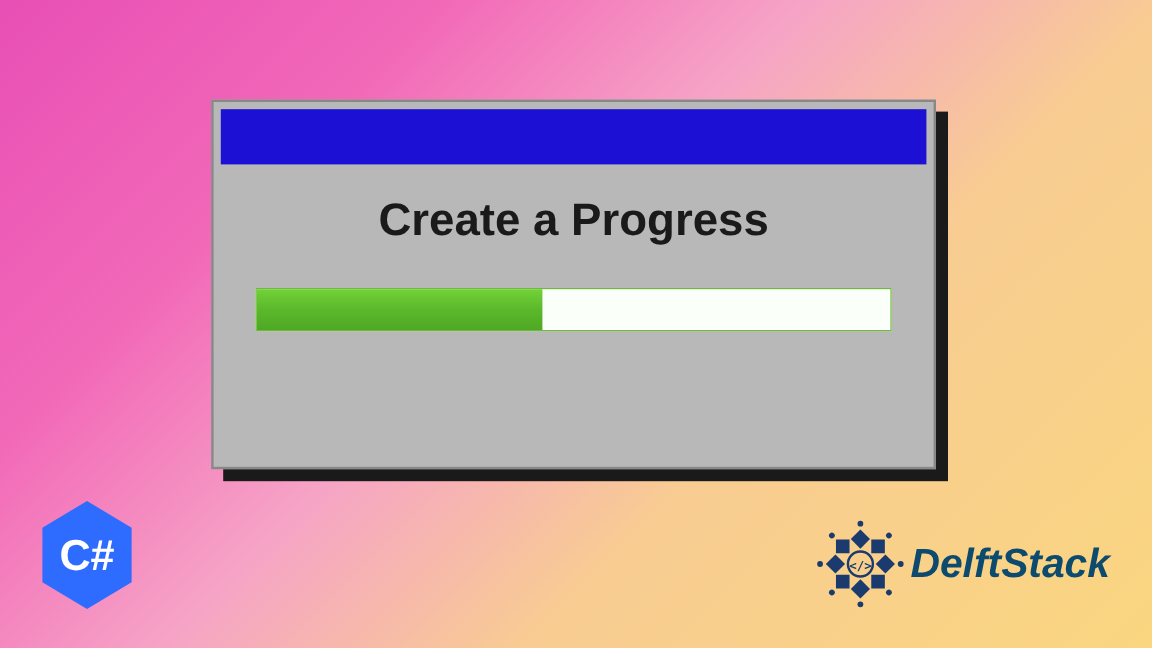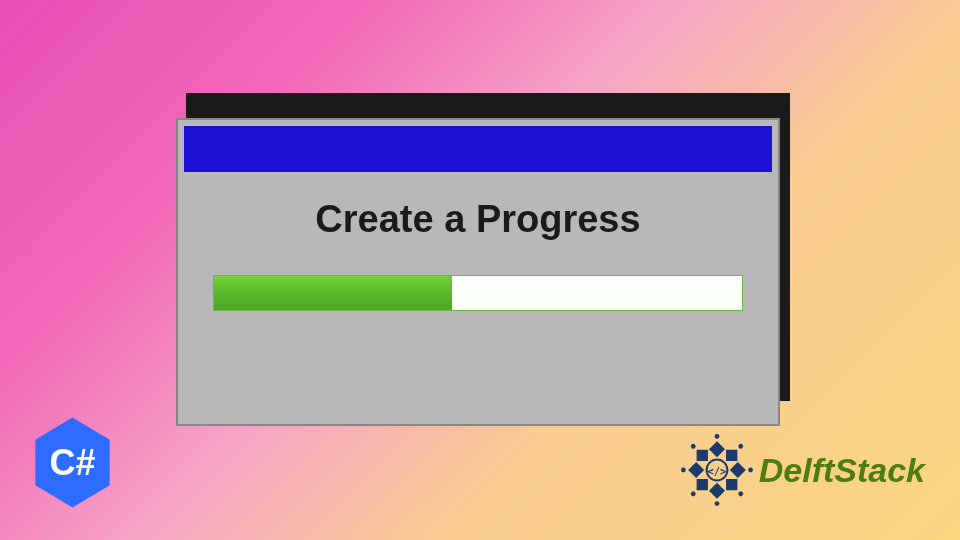--- a/index.html
+++ b/index.html
@@ -29,21 +29,20 @@
     .dialog-window {
       position: absolute;
       top: 83px;
       left: 176px;
       width: 604px;
       height: 308px;
       background: #b8b8b8;
       border: 2px solid #888;
       display: flex;
       flex-direction: column;
-      margin-top: 35px;
     }
     
     .title-bar {
       height: 46px;
       background: #1c10d4;
       margin: 6px 6px 0 6px;
     }
     
     .content-area {
       flex: 1;
@@ -116,21 +115,21 @@
     }
     
     .mandala-icon {
       width: 80px;
       height: 80px;
     }
     
     .delftstack-text {
       font-size: 34px;
       font-weight: bold;
-      color: #4d7c0f;
+      color: #0c4a6e;
       font-style: italic;
       text-align: center;
     }
   </style>
 </head>
 <body>
 
 <div class="dialog-shadow"></div>
 
 <div class="dialog-window">

